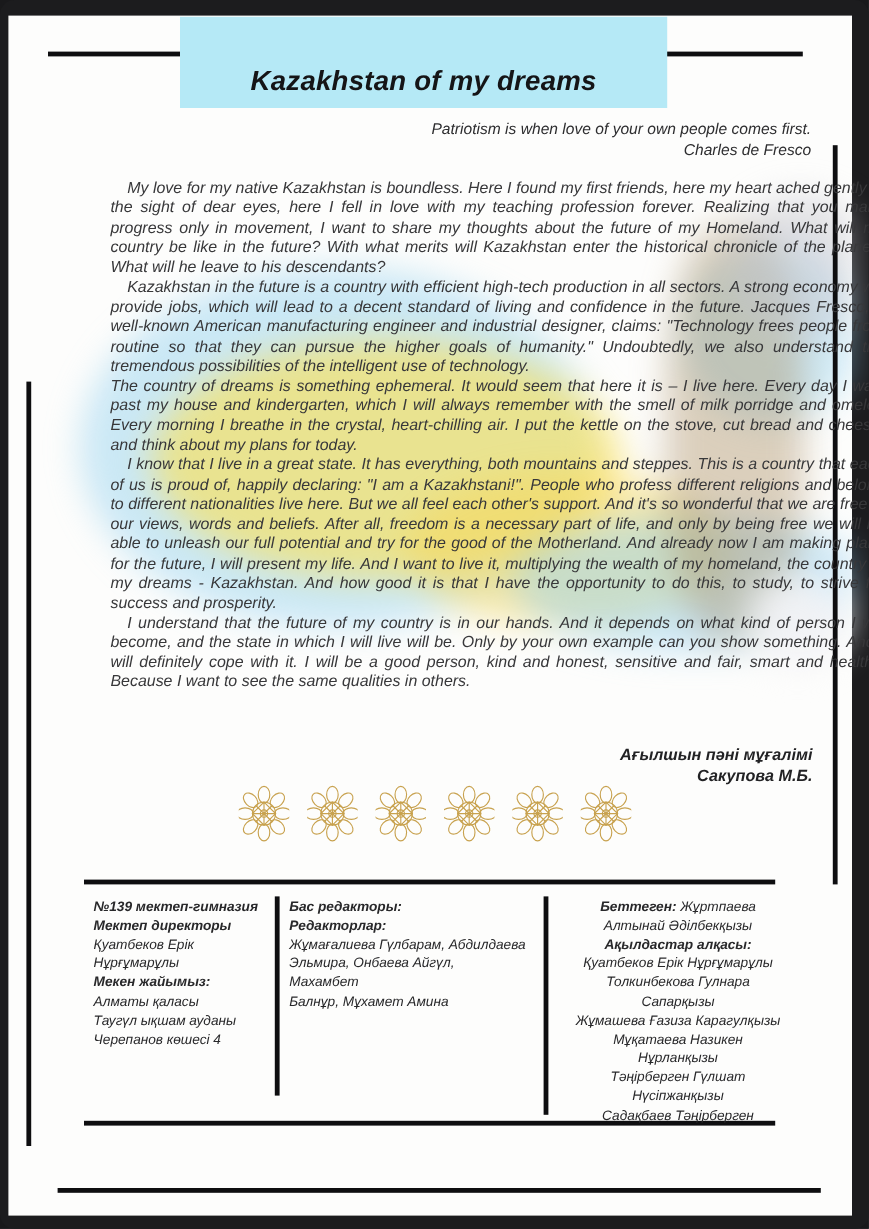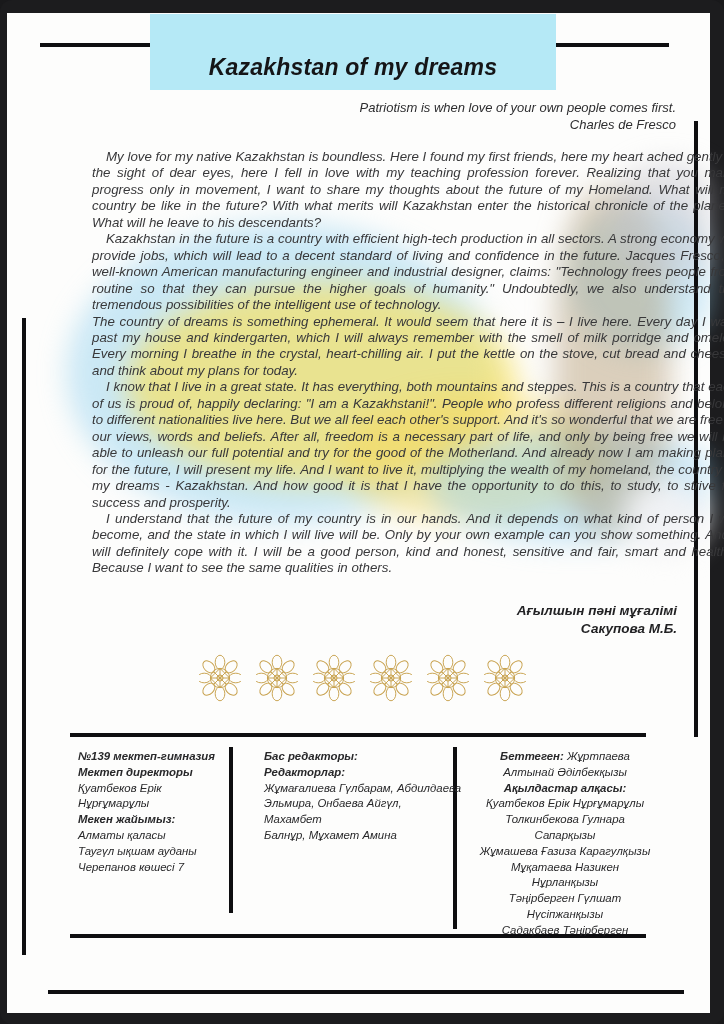--- a/index.html
+++ b/index.html
@@ -49,35 +49,35 @@
     font-style:italic; font-size:13px; line-height:16.5px; color:#2d2d2f;
   }
   .essay {
     position:absolute; left:54px; top:149px; width:645px;
     font-style:italic; font-size:13.3px; line-height:16.45px;
     text-align:justify; color:#38383a;margin-left:38px;
   }
   .essay p { text-indent:14px; }
   .essay p.flush { text-indent:0; }
   .signature {
-    position:absolute; right:47px; top:602px; text-align:right;
+    position:absolute; right:47px; top:620px; text-align:right;
     font-style:italic; font-weight:bold; font-size:13.5px; line-height:18px; color:#222224;
   }
   .ornament-row {
     position:absolute; left:0; top:654px; width:724px;
     display:flex; justify-content:center; gap:15px;
   }
   .ornament-row svg { display:block; }
 
   .fcol {
     position:absolute; top:749px;
     font-style:italic; font-size:11.4px; line-height:15.8px; color:#28282a;
   }
   .fcol-1 { left:78px;  width:150px; }
-  .fcol-2 { left:264px; width:198px; }
+  .fcol-2 { left:241px; width:198px; }
   .fcol-3 { left:479px; width:172px;text-align:center; }
   .fline b { font-weight:bold;margin-top:36px; }
 </style>
 </head>
 <body>
 
 <div class="frame">
   <div class="page-bg"></div>
 
   <div class="watermark">
@@ -235,21 +235,21 @@
       <div class="fline"><b>Мектеп директоры</b><span></span></div>
 
       <div class="fline"><b></b><span>Қуатбеков Ерік Нұрғұмарұлы</span></div>
 
       <div class="fline"><b>Мекен жайымыз:</b><span></span></div>
 
       <div class="fline"><b></b><span>Алматы қаласы</span></div>
 
       <div class="fline"><b></b><span>Таугүл ықшам ауданы</span></div>
 
-      <div class="fline"><b></b><span>Черепанов көшесі 7</span></div>
+      <div class="fline"><b></b><span>Черепанов көшесі 4</span></div>
     </div>
   <div class="fcol fcol-2">
 
       <div class="fline"><b>Бас редакторы:</b><span></span></div>
 
 
       <div class="fline"><b>Редакторлар:</b><span></span></div>
 
       <div class="fline"><b></b><span>Жұмағалиева Гүлбарам, Абдилдаева</span></div>
 

